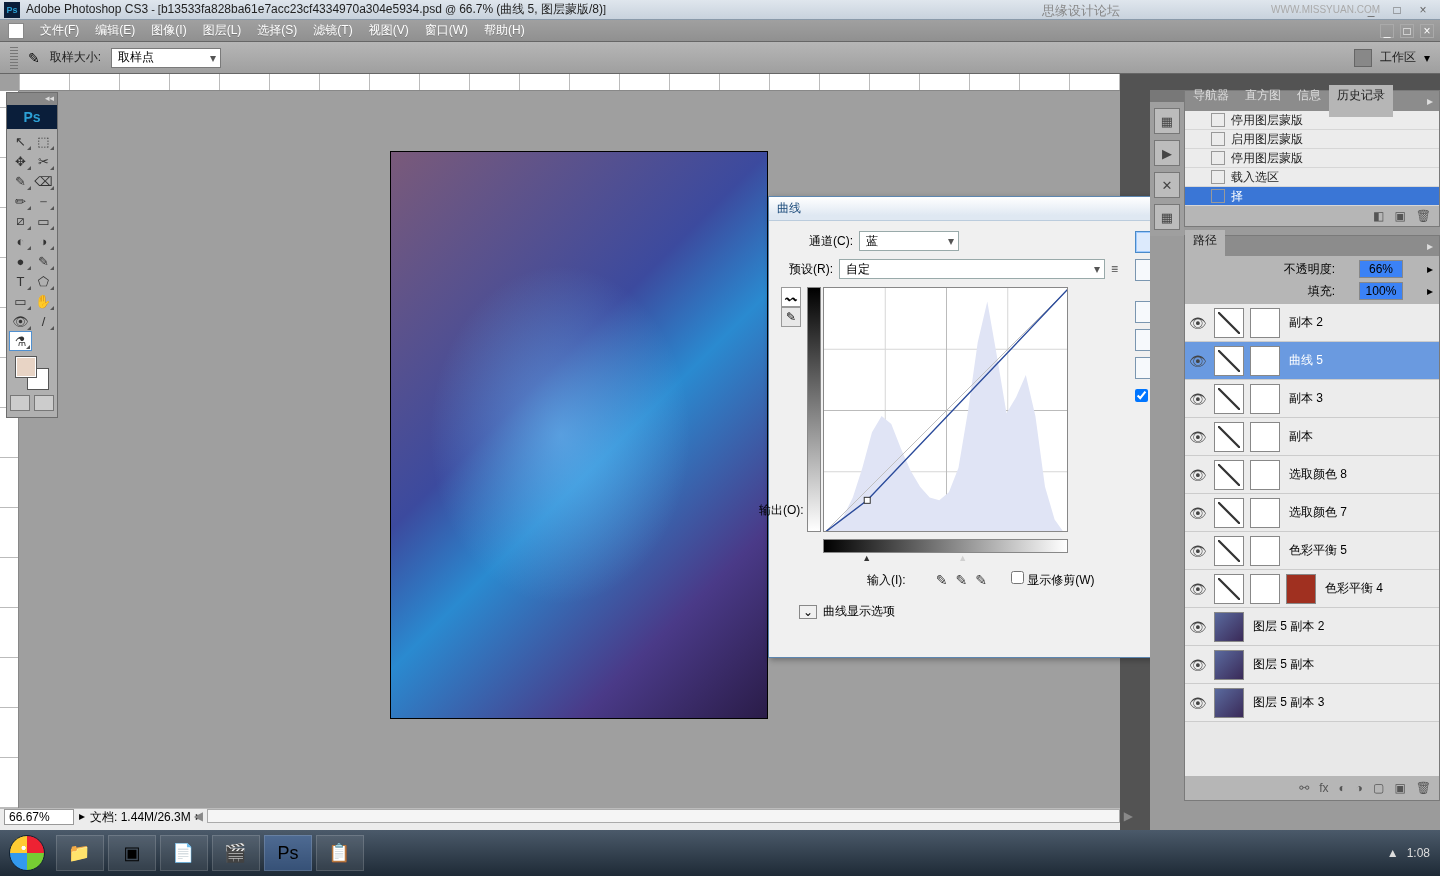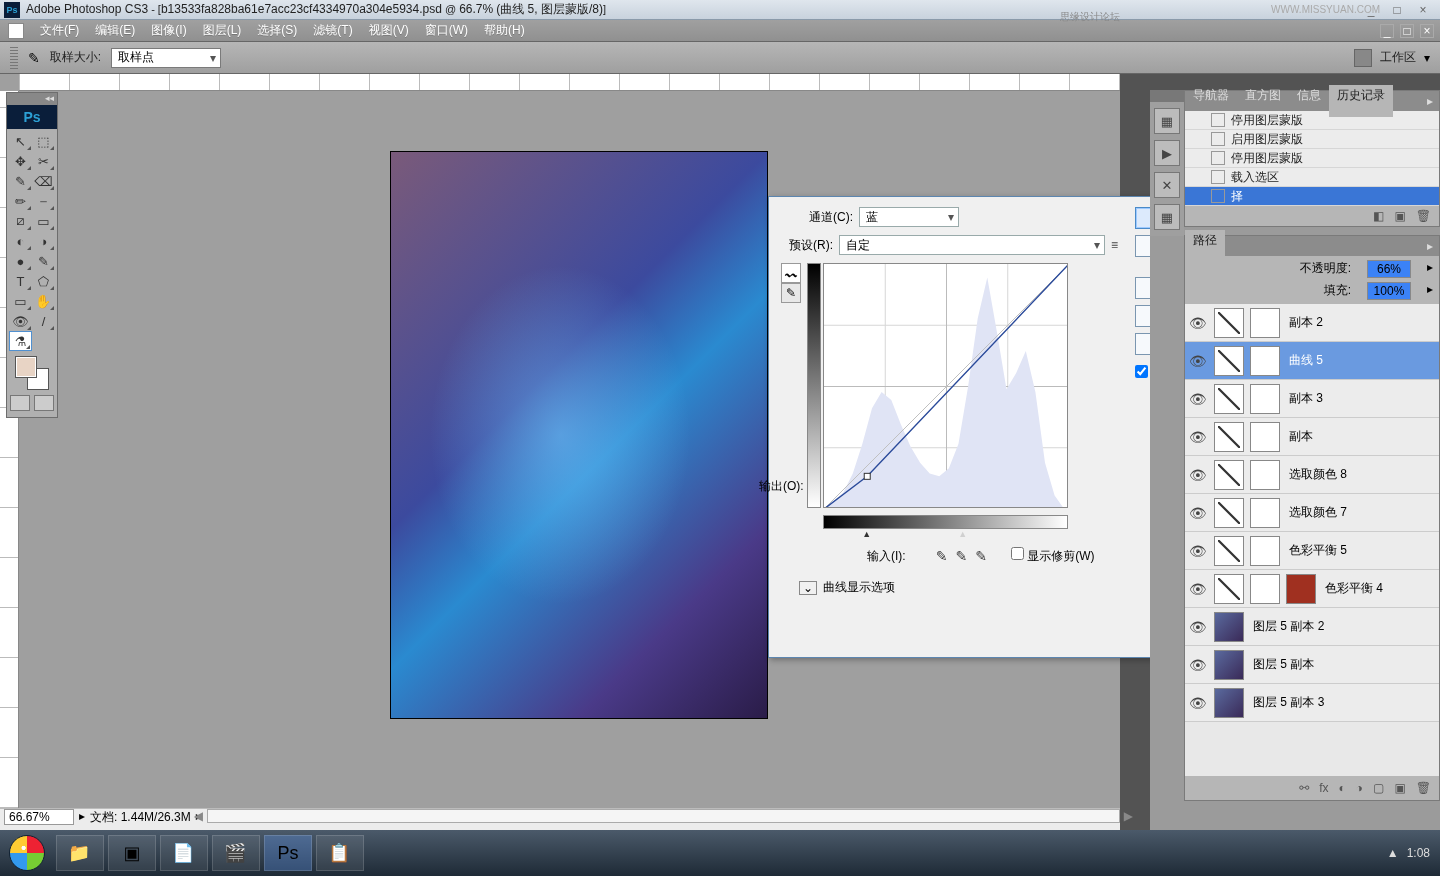--- a/index.html
+++ b/index.html
@@ -3,21 +3,21 @@
 <meta charset="utf-8">
 <style>
 *{margin:0;padding:0;box-sizing:border-box;font-family:"Microsoft YaHei","SimSun",sans-serif;font-size:12px}
 body{width:1440px;height:876px;background:#535353;overflow:hidden;position:relative}
 .titlebar{height:20px;background:linear-gradient(180deg,#dfe6ed 0%,#c8d2dd 100%);display:flex;align-items:center;border-bottom:1px solid #8a9aaa;padding:0 4px}
 .titlebar .ps-icon{width:16px;height:16px;background:#0a1e3a;display:inline-flex;align-items:center;justify-content:center;color:#2ca0d4;font-weight:bold;font-size:9px;margin-right:6px}
 .titlebar .title-text{font-size:11px;color:#222}
 .titlebar .win-controls{margin-left:auto;display:flex;gap:12px;padding-right:6px}
 .titlebar .win-controls span{width:14px;text-align:center;color:#666;cursor:pointer}
 .titlebar .watermark{position:absolute;right:60px;color:#aaa;font-size:10px}
-.titlebar .forum{position:absolute;right:320px;top:10px;color:#888;font-size:10px}
+.titlebar .forum{position:absolute;right:320px;top:2px;color:#888;font-size:13px}
 .menubar{height:22px;background:linear-gradient(180deg,#a0a0a0 0%,#909090 100%);display:flex;align-items:center;padding-left:8px;border-bottom:1px solid #666}
 .menubar .doc-icon{width:16px;height:16px;background:#fff;border:1px solid #888;margin-right:8px}
 .menubar .menu-item{padding:0 8px;color:#fff;text-shadow:0 1px 0 rgba(0,0,0,.2)}
 .menubar .doc-controls{margin-left:auto;display:flex;gap:6px;padding-right:6px}
 .menubar .doc-controls span{width:14px;text-align:center;color:#fff;border:1px solid #aaa;height:14px;line-height:12px}
 .optbar{height:32px;background:linear-gradient(180deg,#b6b6b6 0%,#9f9f9f 100%);border-bottom:1px solid #666;display:flex;align-items:center;padding:0 10px;gap:10px}
 .optbar .grip{width:8px;height:22px;background:repeating-linear-gradient(0deg,#777 0 1px,transparent 1px 3px)}
 .optbar .tool-icn{font-size:14px}
 .optbar label{color:#222}
 .optbar .dd{background:#fff;border:1px solid #7a7a7a;height:20px;width:110px;display:flex;align-items:center;padding:0 6px;position:relative}
@@ -95,21 +95,21 @@
 .panel .ptab .tb.active{background:#b6b6b6;color:#222}
 .panel .ptab .more{margin-left:auto;padding:0 6px;color:#ddd}
 .hist-list{background:#ececec}
 .hist-row{height:19px;display:flex;align-items:center;gap:6px;padding-left:26px;border-bottom:1px solid #d6d6d6;color:#222}
 .hist-row .hic{width:14px;height:14px;border:1px solid #999}
 .hist-row.sel{background:#3a76d6;color:#fff}
 .hist-foot{height:20px;background:#b6b6b6;display:flex;justify-content:flex-end;gap:10px;padding-right:8px;align-items:center}
 .hist-foot span{color:#555}
 .layers-panel{height:566px;display:flex;flex-direction:column}
 .layers-head{background:#b6b6b6;padding:4px 6px;display:flex;flex-direction:column;gap:4px}
-.layers-head .row{display:flex;gap:16px}
+.layers-head .row{display:flex;align-items:center;gap:24px}
 .layers-head .num{background:#3b82f6;border:1px solid #888;width:44px;height:18px;text-align:center;line-height:16px}
 .layers-list{flex:1;background:#e8e8e8;overflow-y:auto}
 .layer-row{height:38px;display:flex;align-items:center;border-bottom:1px solid #ccc;background:#ececec}
 .layer-row.active{background:#6a9ae0;color:#fff}
 .layer-row .vis{width:26px;text-align:center;font-size:14px;color:#444}
 .layer-row .thumb{width:30px;height:30px;background:#ddd;border:1px solid #888;margin:0 3px;display:inline-block}
 .layer-row .thumb.curves{background:#fff;position:relative}
 .layer-row .thumb.curves::after{content:"";position:absolute;left:3px;right:3px;top:3px;bottom:3px;background:linear-gradient(45deg,transparent 45%,#333 48% 52%,transparent 55%)}
 .layer-row .thumb.mask{background:#fff}
 .layer-row .thumb.red{background:#a03020}
@@ -225,20 +225,24 @@
       <div class="bg"></div>
     </div>
     <div class="mask-row">
       <span></span>
       <span></span>
     </div>
   </div>
 </div>
 
 <div class="curves-dlg">
+  <div class="dlg-title">
+    <span>曲线</span>
+    <span class="dlg-close">×</span>
+  </div>
   <div class="body">
     <div class="left">
       <div class="row" style="margin-left:20px">
         <label class="lab">通道(C):</label>
         <div class="sel short"><span>蓝</span></div>
       </div>
       <div class="row">
         <label class="lab">预设(R):</label>
         <div class="sel"><span>自定</span></div>
         <span class="menu-ic">≡</span>

